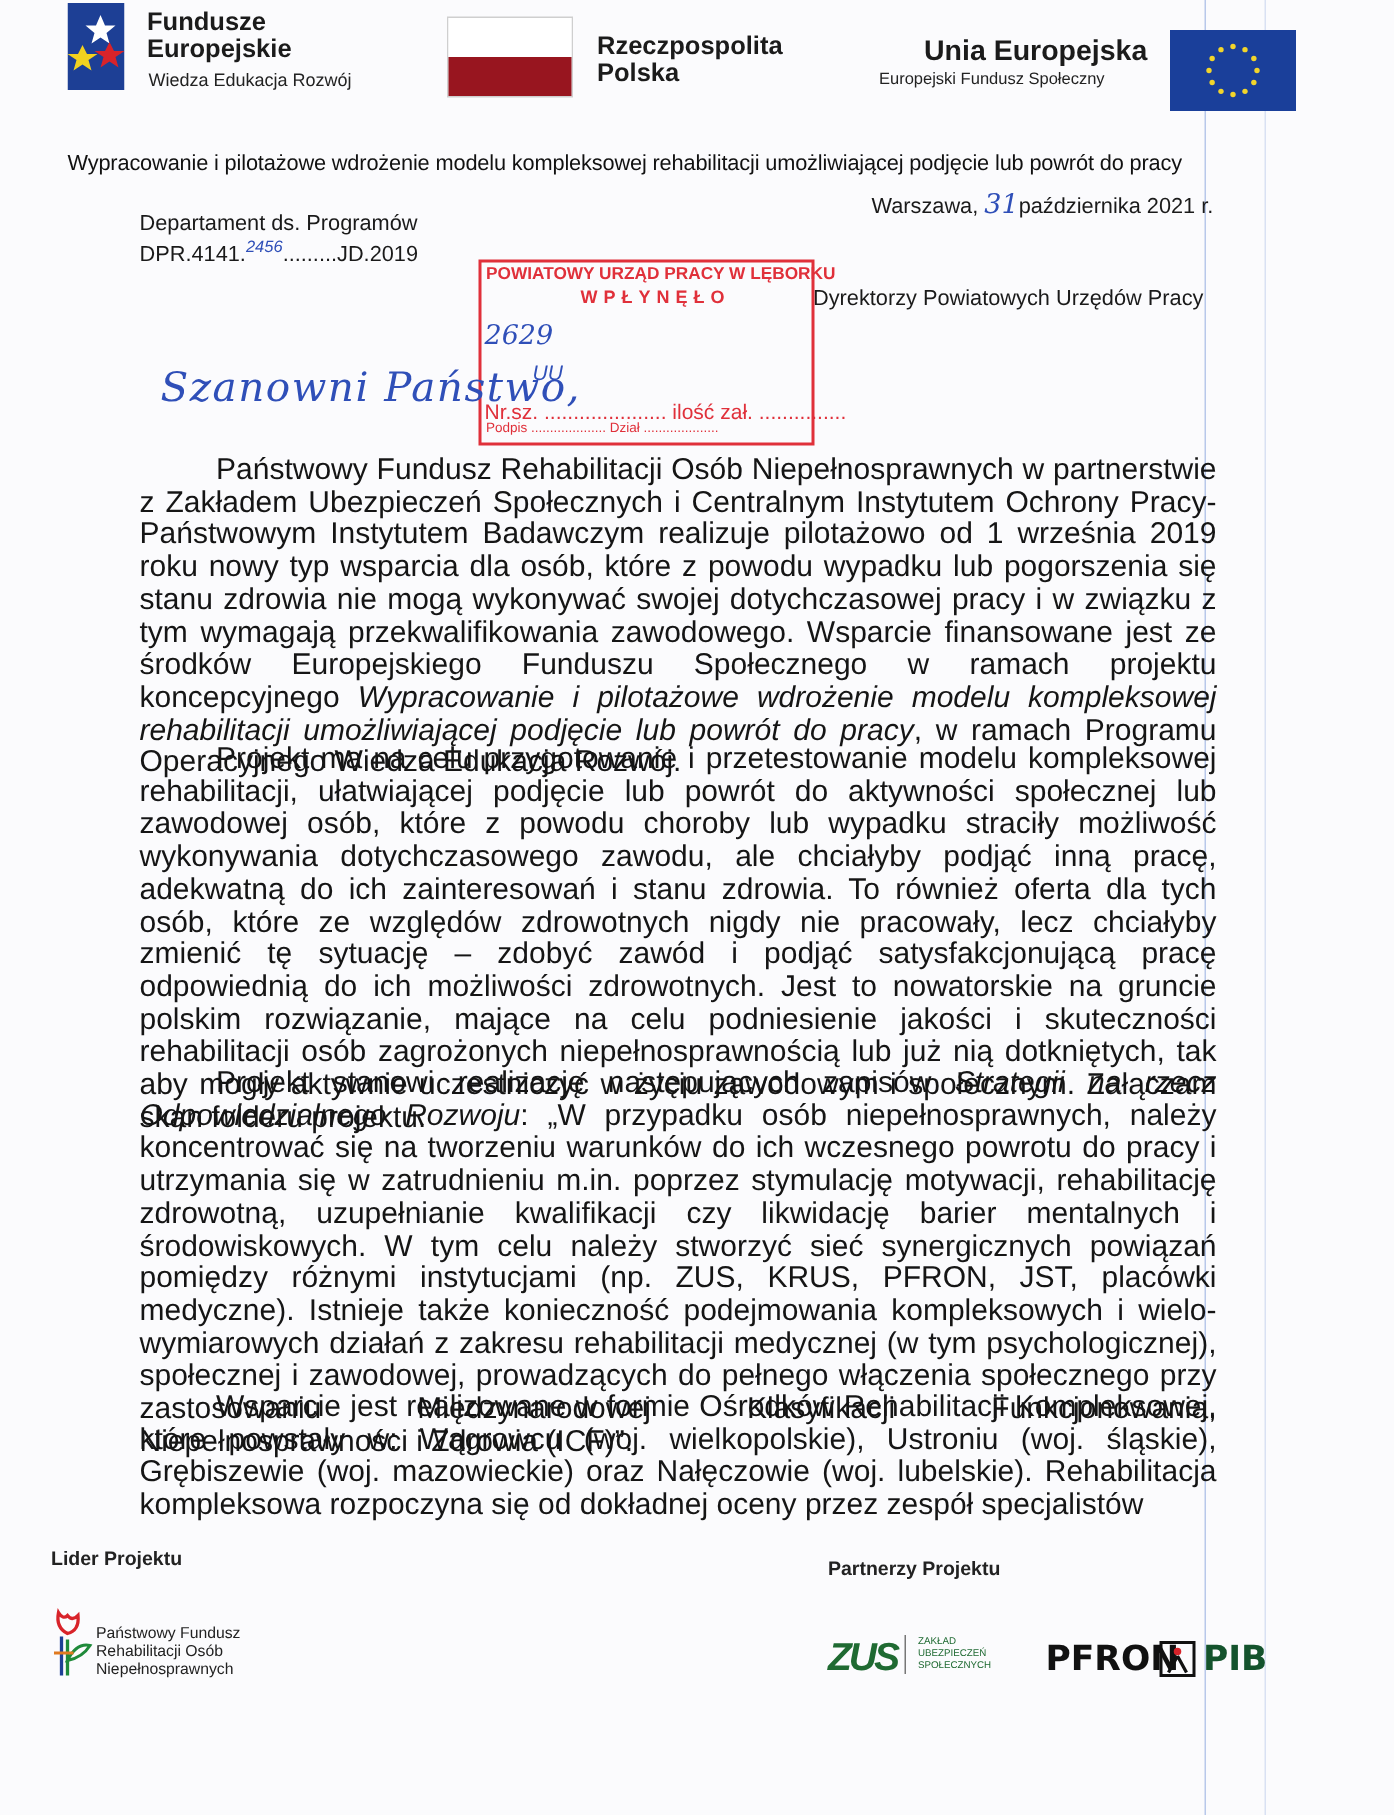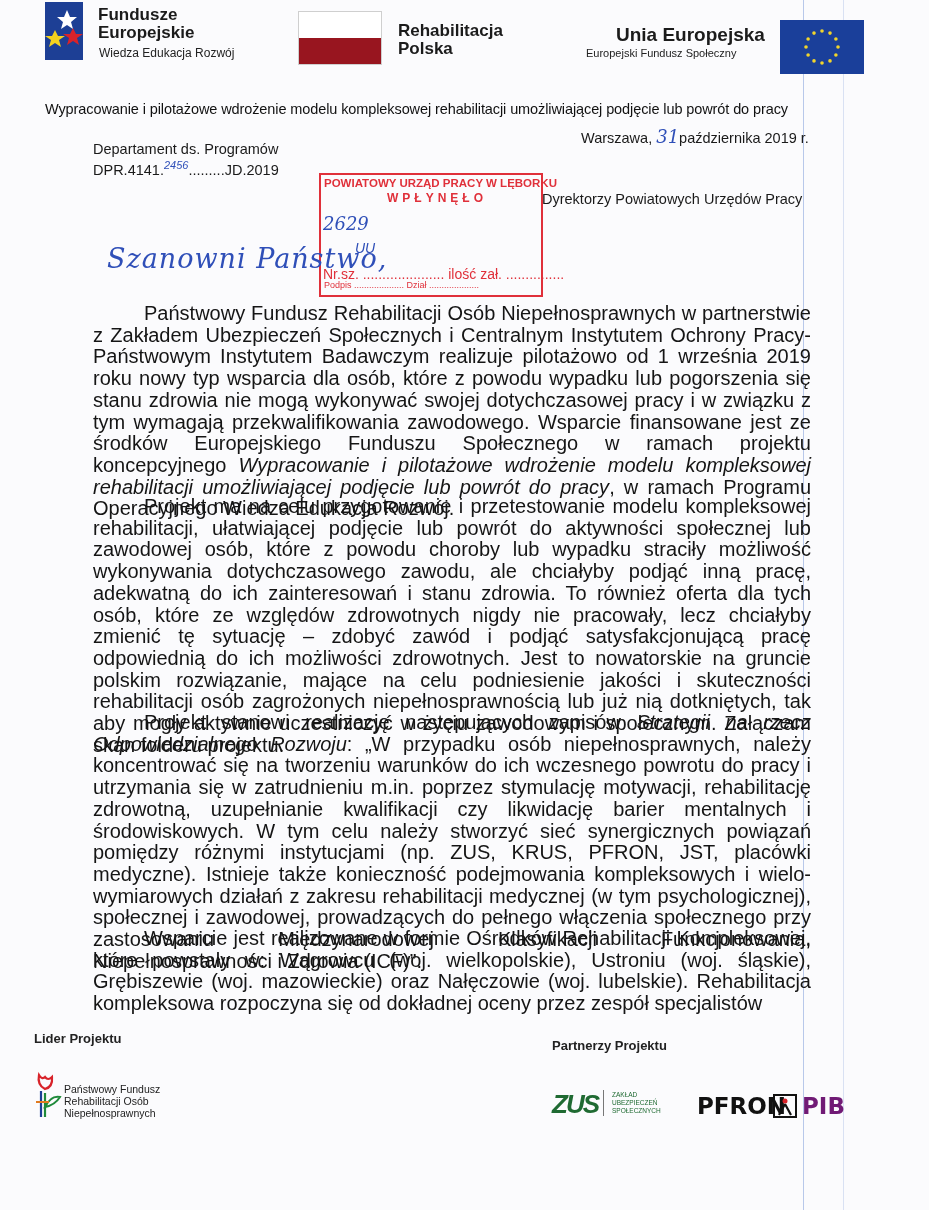--- a/index.html
+++ b/index.html
@@ -55,21 +55,21 @@
 
   .lider { left: 34px; top: 1031px; font-size: 13px; font-weight: bold; color: #222; }
   .pfron-icon { left: 33px; top: 1071px; width: 30px; height: 48px; }
   .pfron-text { left: 64px; top: 1083px; font-size: 10.5px; line-height: 12px; color: #222; }
   .partners { left: 552px; top: 1038px; font-size: 13px; font-weight: bold; color: #222; }
   .zus-logo { left: 552px; top: 1089px; font-size: 26px; font-weight: bold; color: #1f6a32; font-style: italic; letter-spacing: -2px; }
   .zus-div { left: 603px; top: 1090px; width: 1px; height: 26px; background: #777; }
   .zus-text { left: 612px; top: 1091px; font-size: 6.5px; line-height: 8px; color: #1f6a32; }
   .ciop { left: 697px; top: 1093px; font-size: 23px; font-weight: bold; color: #111; font-family: "DejaVu Sans", sans-serif; }
   .ciop-mark { left: 773px; top: 1094px; width: 24px; height: 24px; border: 2px solid #111; box-sizing: border-box; }
-  .pib { left: 802px; top: 1093px; font-size: 23px; font-weight: bold; color: #701a75; font-family: "DejaVu Sans", sans-serif; }
+  .pib { left: 802px; top: 1093px; font-size: 23px; font-weight: bold; color: #14532d; font-family: "DejaVu Sans", sans-serif; }
 </style>
 </head>
 <body>
 
 <div class="vline" style="left:803px"></div>
 <div class="vline" style="left:843px; opacity:.5"></div>
 
 <div class="abs fe-logo">
   <svg width="38" height="58" viewBox="0 0 38 58">
     <rect x="0" y="0" width="38" height="58" fill="#1d3f95"></rect>
@@ -82,21 +82,21 @@
   <div>Fundusze</div>
   <div>Europejskie</div>
 </div>
 <div class="abs fe-sub">Wiedza Edukacja Rozwój</div>
 
 <div class="abs pl-flag">
   <div class="w"></div>
     <div class="r"></div>
 </div>
 <div class="abs rp-title">
-  <div>Rehabilitacja</div>
+  <div>Rzeczpospolita</div>
   <div>Polska</div>
 </div>
 
 <div class="abs ue-title">Unia Europejska</div>
 <div class="abs ue-sub">Europejski Fundusz Społeczny</div>
 <div class="abs eu-flag">
   <svg id="eu-stars" width="84" height="54" viewBox="0 0 84 54">
       <circle cx="42.0" cy="11.0" r="1.8" fill="#f2d52b"></circle>
       <circle cx="50.0" cy="13.1" r="1.8" fill="#f2d52b"></circle>
       <circle cx="55.9" cy="19.0" r="1.8" fill="#f2d52b"></circle>
@@ -109,21 +109,21 @@
       <circle cx="26.0" cy="27.0" r="1.8" fill="#f2d52b"></circle>
       <circle cx="28.1" cy="19.0" r="1.8" fill="#f2d52b"></circle>
       <circle cx="34.0" cy="13.1" r="1.8" fill="#f2d52b"></circle>
     </svg>
 </div>
 
 <div class="abs project-title">Wypracowanie i pilotażowe wdrożenie modelu kompleksowej rehabilitacji umożliwiającej podjęcie lub powrót do pracy</div>
 
 <div class="abs place-date">
   <span>Warszawa,</span>
-  <span class="hand">31</span><span>października 2019 r.</span>
+  <span class="hand">31</span><span>października 2021 r.</span>
 </div>
 
 <div class="abs dept">
   <div>Departament ds. Programów</div>
   <div>
     <span>DPR.4141.</span><span class="hand">2456</span><span>.........</span><span>JD.2019</span>
   </div>
 </div>
 
 <div class="abs recipient">Dyrektorzy Powiatowych Urzędów Pracy</div>

